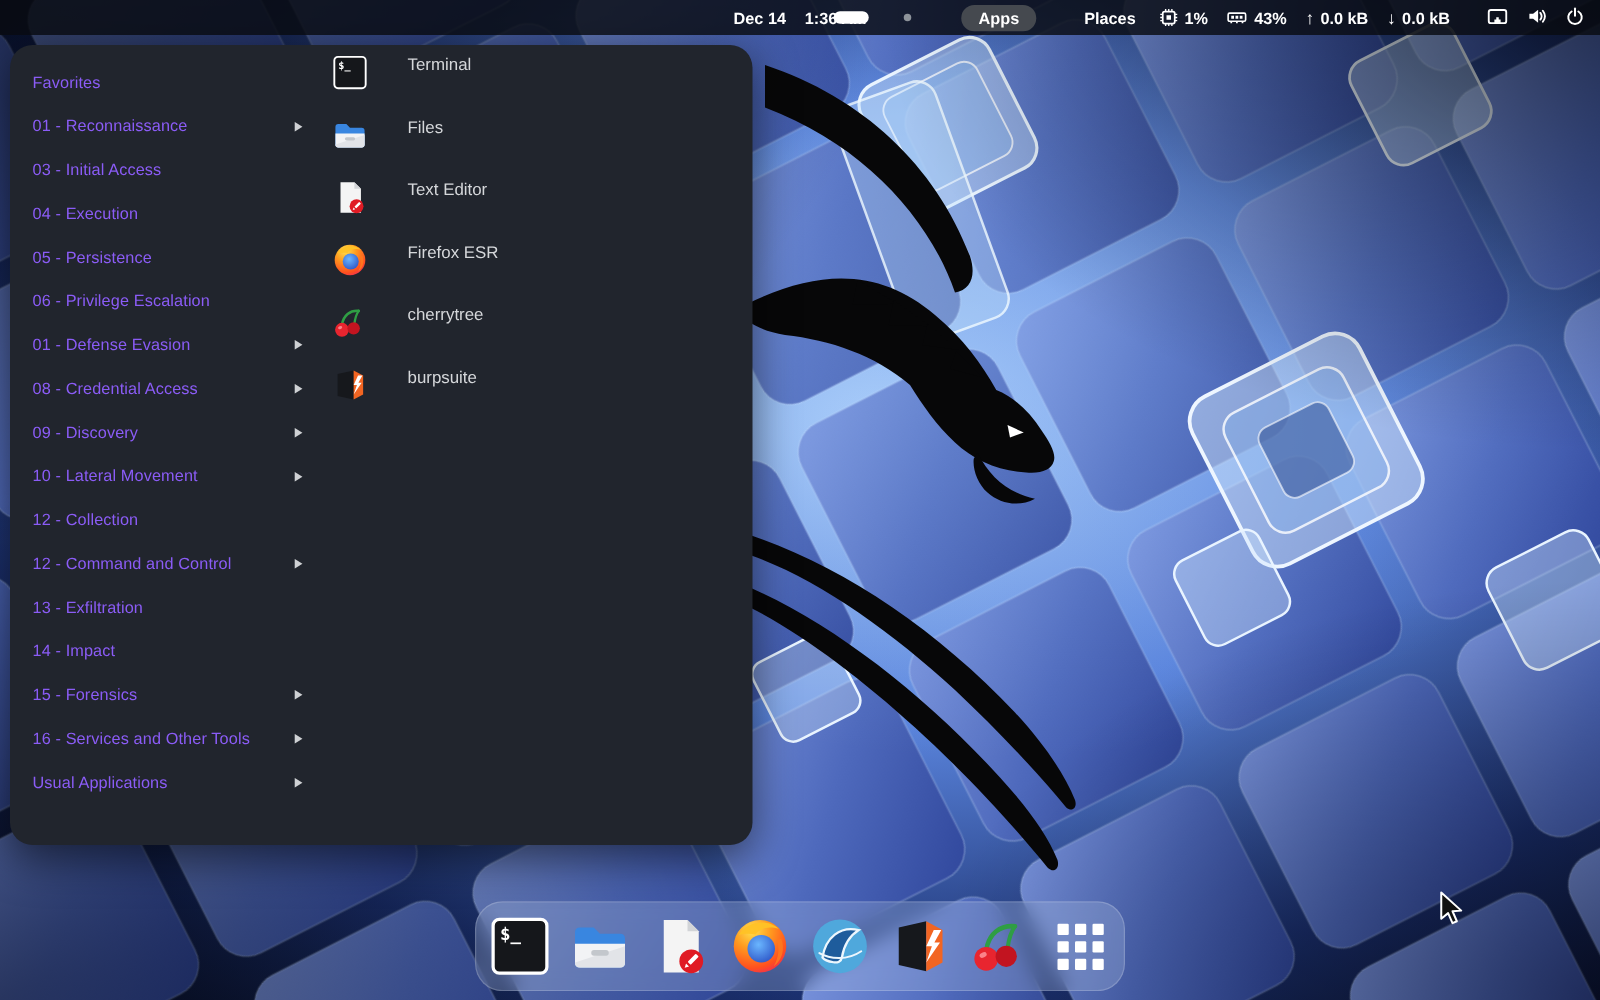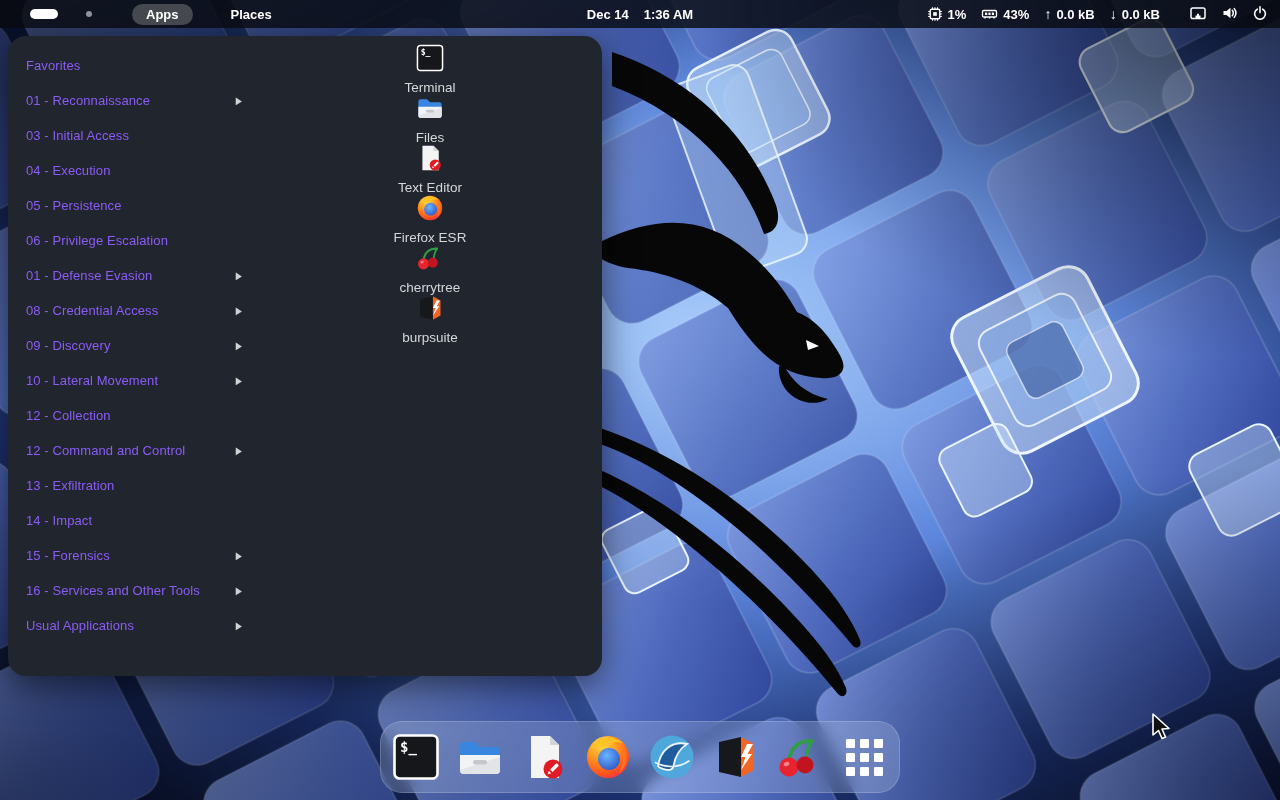--- a/index.html
+++ b/index.html
@@ -7,21 +7,21 @@
               font-family:"Liberation Sans", sans-serif; }
   #screen { position:relative; width:1280px; height:800px; overflow:hidden; }
 
   
   #wallpaper { position:absolute; inset:0; z-index:0; }
 
   
   #topbar { position:absolute; left:0; top:0; width:1280px; height:28px; z-index:40;
             background:rgba(8,11,17,0.82); display:flex; align-items:center;
             color:#fff; font-size:13px; font-weight:700; }
-  .bar-left  { display:flex; align-items:center; gap:28px; padding-left:30px; flex:1; }
+  .bar-left  { display:flex; align-items:center; gap:28px; padding-left:4px; flex:1;justify-content:flex-end; }
   .ws-pill { width:28px; height:10px; border-radius:6px; background:#ffffff; }
   .ws-dot  { width:6px; height:6px; border-radius:50%; background:#8d939a; }
   .apps-btn { background:#45494f; border-radius:999px; padding:3px 14px; margin-left:12px; }
   .places-btn { padding:3px 10px; border-radius:999px; }
   .bar-center { position:absolute; left:50%; transform:translateX(-50%); top:0; height:28px;
                 display:flex; align-items:center; gap:15px; }
   .bar-right { display:flex; align-items:center; gap:7px; padding-right:12px; }
   .sysgrp { display:flex; align-items:center; gap:5px; margin-left:8px; }
   .sysgrp svg { display:block; }
   .tray { display:flex; align-items:center; gap:14px; margin-left:22px; }
@@ -30,21 +30,21 @@
   
   #apps-menu { position:absolute; left:8px; top:36px; width:594px; height:640px; z-index:30;
                background:#21252d; border-radius:18px;
                box-shadow:0 10px 34px rgba(0,0,0,0.55); }
   .cat-col { position:absolute; left:0; top:12px; width:250px; }
   .cat-row { height:35px; display:flex; align-items:center; justify-content:space-between;
              padding:0 16px 0 18px; cursor:default; }
   .cat-label { color:#8b5cf6; font-size:13px; letter-spacing:0.1px; }
   .sub-arrow { color:#cfd1d4; font-size:8px; transform:scaleY(1.25); }
   .app-col { position:absolute; left:250px; top:8px; right:8px; }
-  .app-row { height:50px; display:flex; align-items:center; gap:8px; padding-left:8px;flex-direction:column; }
+  .app-row { height:50px; display:flex; gap:32px; padding-left:8px; }
   .app-ico { width:28px; height:28px; flex:0 0 28px; }
   .app-label { color:#d5d7da; font-size:13.5px; }
 
   
   #dock { position:absolute; left:380px; top:721px; width:520px; height:72px; z-index:20;
           background:rgba(175,195,225,0.28); border:1px solid rgba(255,255,255,0.18);
           border-radius:22px; display:flex; align-items:center; justify-content:center;
           gap:16px; backdrop-filter:blur(8px); }
   .dock-ico { width:48px; height:48px; cursor:pointer; }
 

